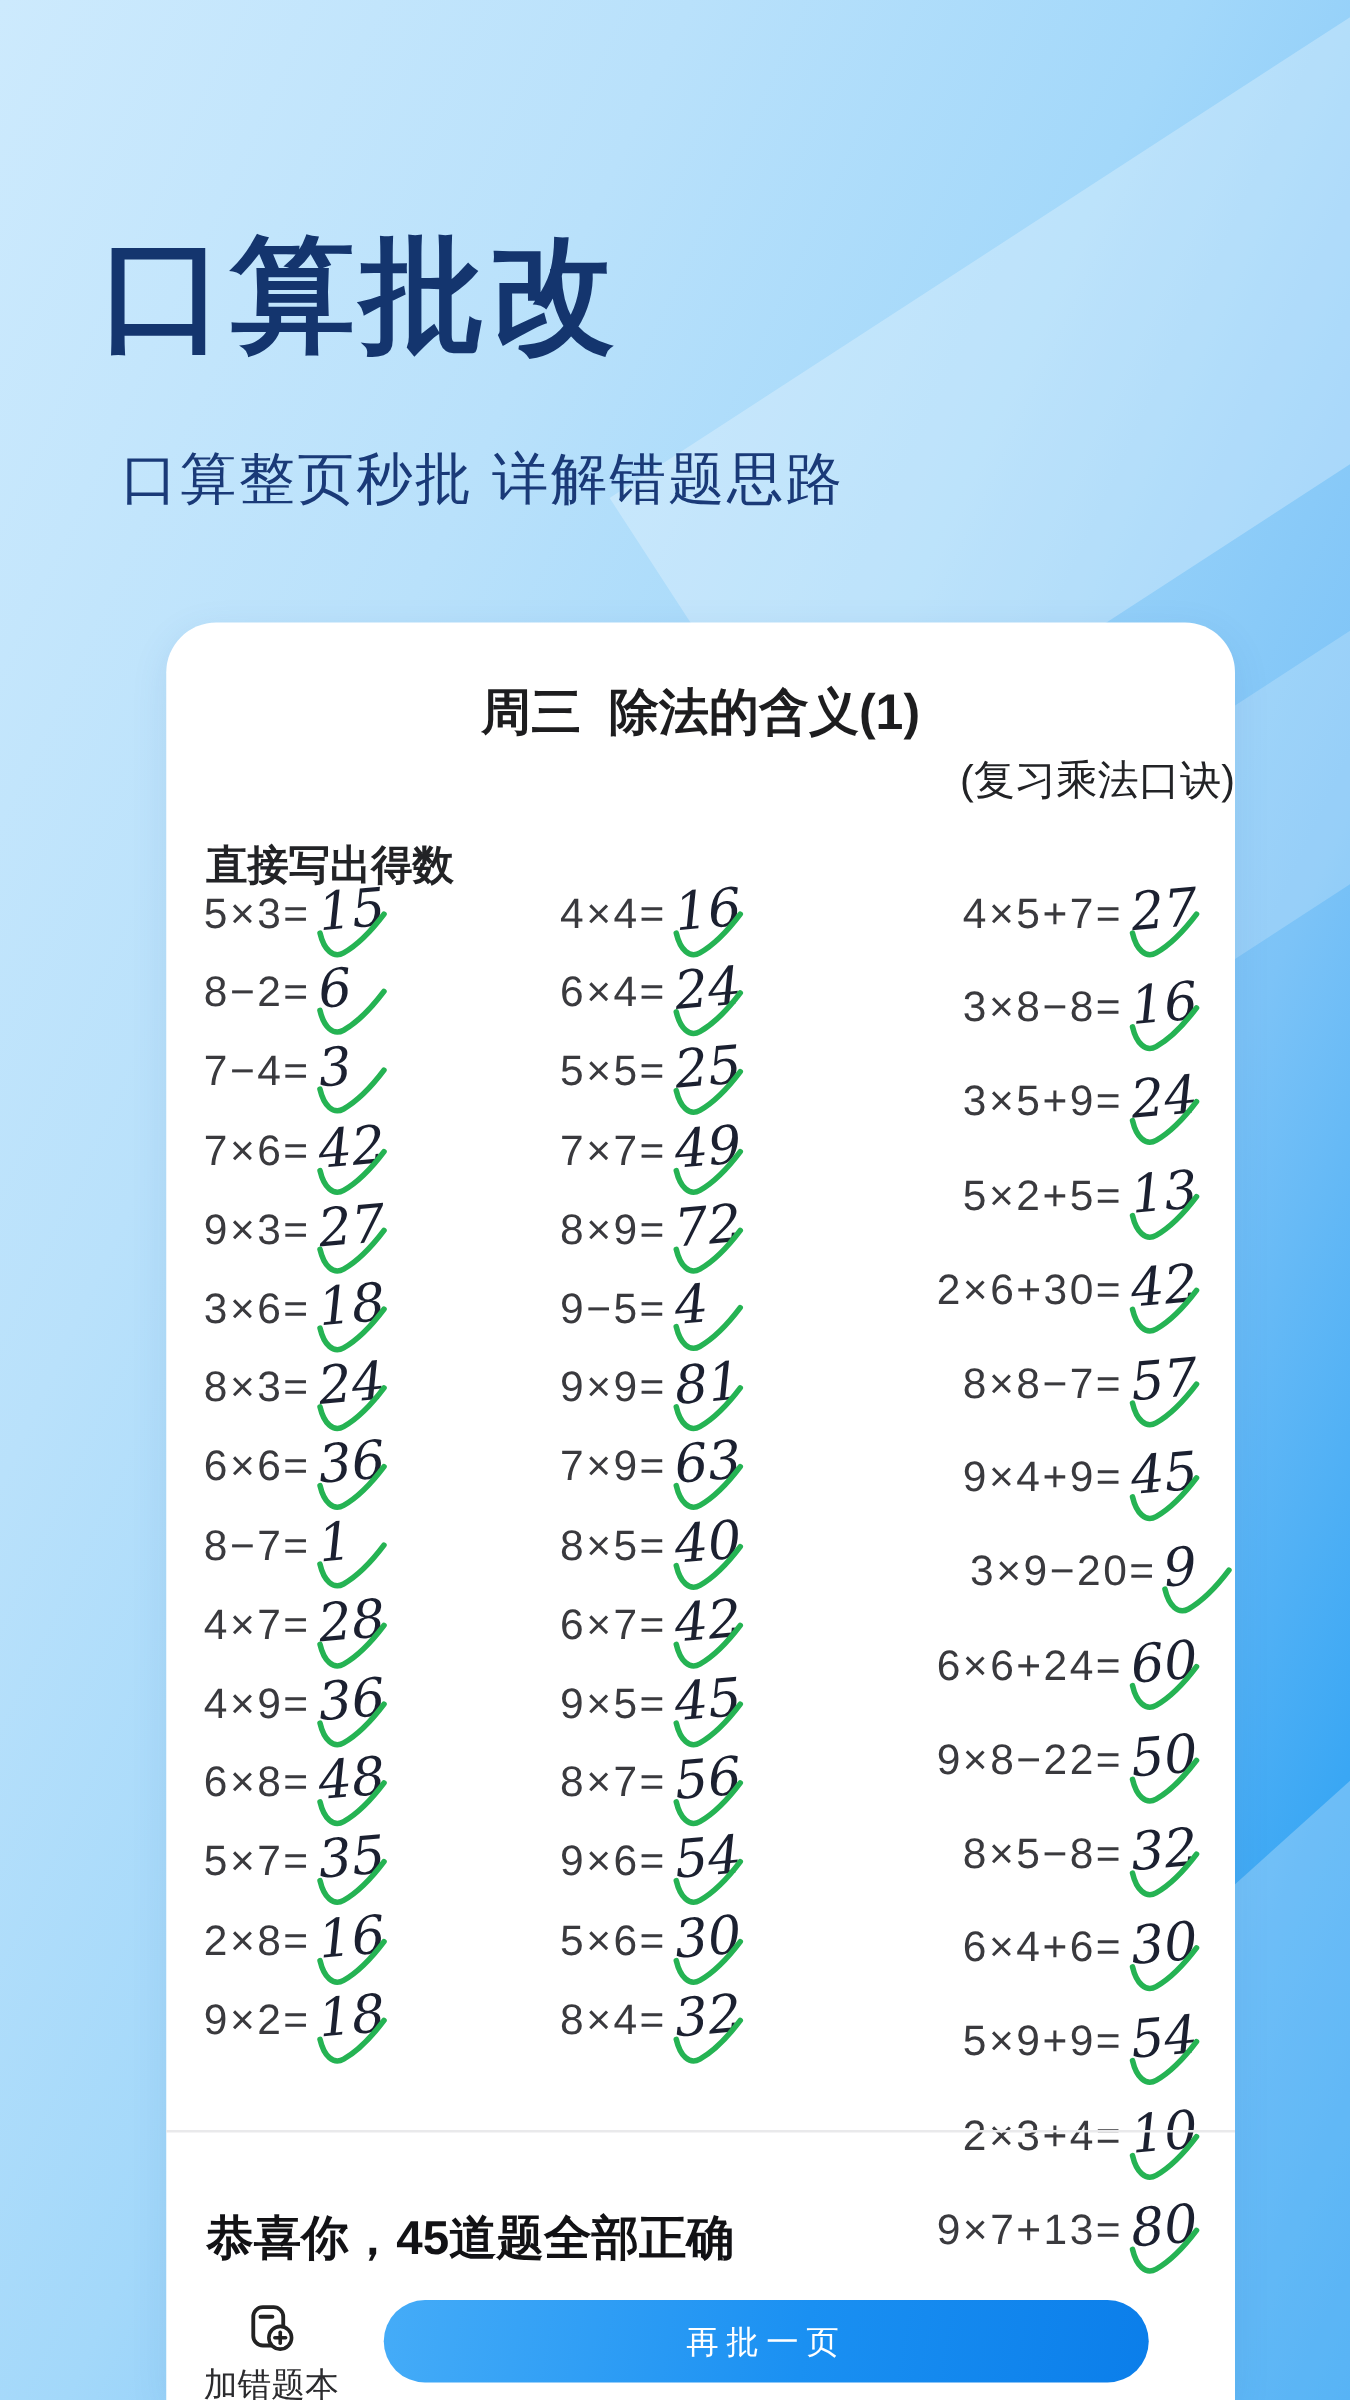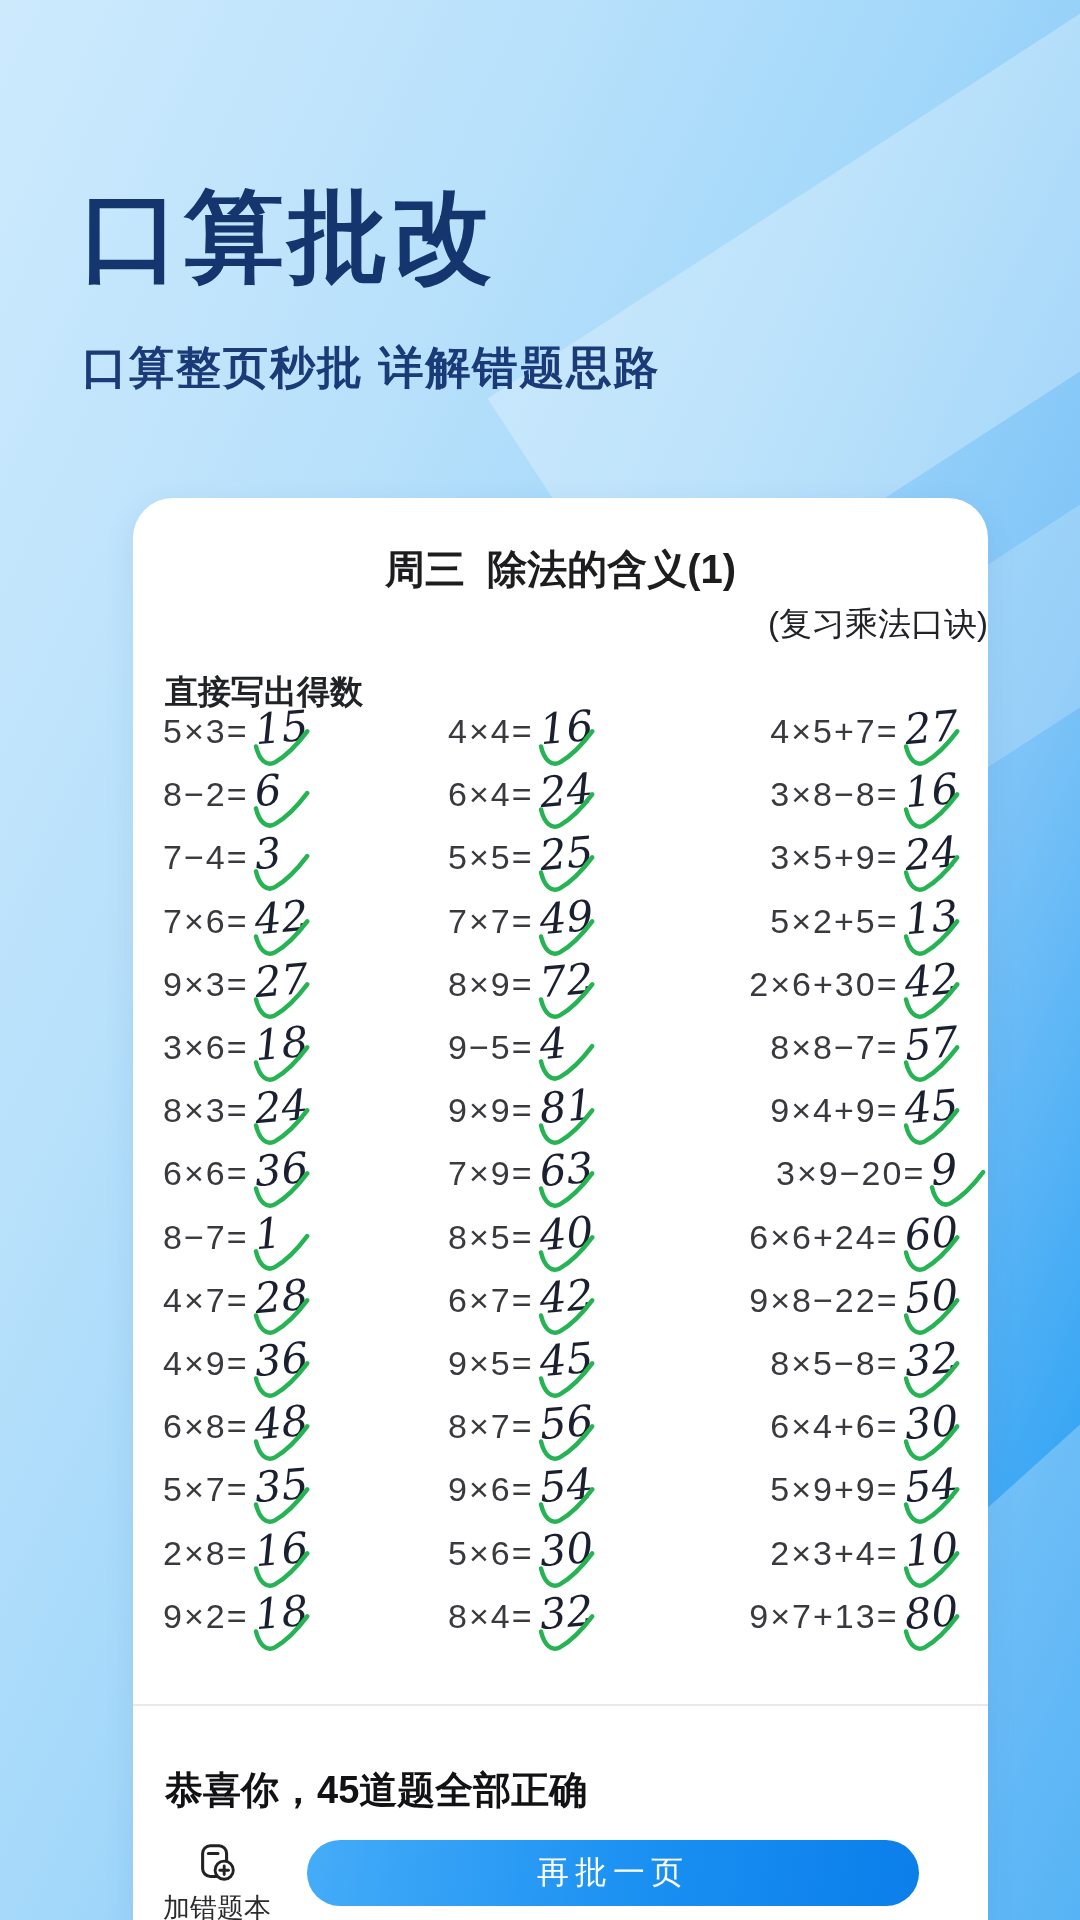--- a/index.html
+++ b/index.html
@@ -13,55 +13,55 @@
   
   .streak{position:absolute;background:rgba(255,255,255,0.28);}
   .streak-a{top:140px;right:-280px;width:860px;height:300px;transform:rotate(-33deg);}
   .streak-b{top:560px;right:-330px;width:780px;height:170px;transform:rotate(-33deg);background:rgba(255,255,255,0.20);}
   .streak-c{bottom:-180px;right:-300px;width:980px;height:430px;transform:rotate(-42deg);background:rgba(255,255,255,0.26);}
 
   
   .hero{position:absolute;left:80px;top:0;}
   .hero h1{margin:0;position:absolute;left:0;top:186px;width:900px;
     font-size:100px;line-height:1;font-weight:bold;color:#14356e;letter-spacing:4px;white-space:pre;}
-  .hero p{margin:0;position:absolute;left:2px;top:338px;width:900px;
-    font-size:45px;font-weight:700;color:#1a3a78;letter-spacing:2px;white-space:pre;}
+  .hero p{margin:15px;position:absolute;left:2px;top:338px;width:900px;
+    font-size:45px;font-weight:400;color:#1a3a78;letter-spacing:2px;white-space:pre;}
 
   
   .card{position:absolute;left:133px;top:498px;width:815px;height:1422px;
     background:#ffffff;border-radius:40px 40px 0 0;box-shadow:0 8px 30px rgba(30,90,160,0.10);padding-left:40px;}
   .ws-title{position:absolute;top:44px;left:0;right:0;text-align:center;
     font-size:40px;font-weight:700;color:#1d1d1f;white-space:pre;}
   .ws-subtitle{position:absolute;top:104px;left:0;right:0;text-align:right;
     font-size:33px;font-weight:400;color:#222326;}
   .ws-instruction{position:absolute;top:152px;left:32px;
     font-size:33px;font-weight:700;color:#222326;margin-top:20px;}
 
   .grid{position:absolute;top:202px;left:0;right:0;height:950px;}
   .col{position:absolute;top:0;display:flex;flex-direction:column;}
   .col1{left:30px;}
   .col2{left:315px;}
-  .col3{right:30px;align-items:flex-end;}
+  .col3{right:30px;align-items:flex-end;gap:12px;}
   .problem{height:63.2px;display:flex;align-items:center;white-space:nowrap;}
   .q{font-size:34px;color:#3a3a3e;letter-spacing:2px;font-family:"Liberation Sans","DejaVu Sans",sans-serif;}
   .ans{position:relative;display:inline-block;margin-left:6px;
     font-family:"DejaVu Serif",serif;font-style:italic;font-weight:500;
     font-size:42px;color:#1b2030;transform:rotate(-5deg) translateY(-4px);}
   .ans svg.check{position:absolute;left:-6px;bottom:-18px;width:62px;height:40px;pointer-events:none;}
 
   .divider{position:absolute;left:0;right:0;top:1206px;height:2px;background:#e9e9eb;}
   .result-msg{position:absolute;left:32px;top:1248px;font-size:38px;font-weight:700;color:#121215;margin-top:19px;}
 
   .add-mistake{position:absolute;left:28px;top:1342px;width:112px;text-align:center;cursor:pointer;}
   .add-mistake svg{display:block;margin:0 auto;}
   .add-label{margin-top:4px;font-size:27px;color:#2b2b2e;}
 
   .grade-btn{position:absolute;left:174px;top:1342px;width:612px;height:66px;border:none;cursor:pointer;
     border-radius:40px;background:linear-gradient(100deg,#45acf8 0%,#1a90f2 55%,#0b7eea 100%);
-    color:#ffffff;font-size:32px;font-weight:500;letter-spacing:6px;
+    color:#ffffff;font-size:26px;font-weight:500;letter-spacing:6px;
     font-family:"Liberation Sans","DejaVu Sans",sans-serif;}
 </style>
 </head>
 <body>
 
 <div class="page">
   <div class="streak streak-a"></div>
   <div class="streak streak-b"></div>
   <div class="streak streak-c"></div>
 

